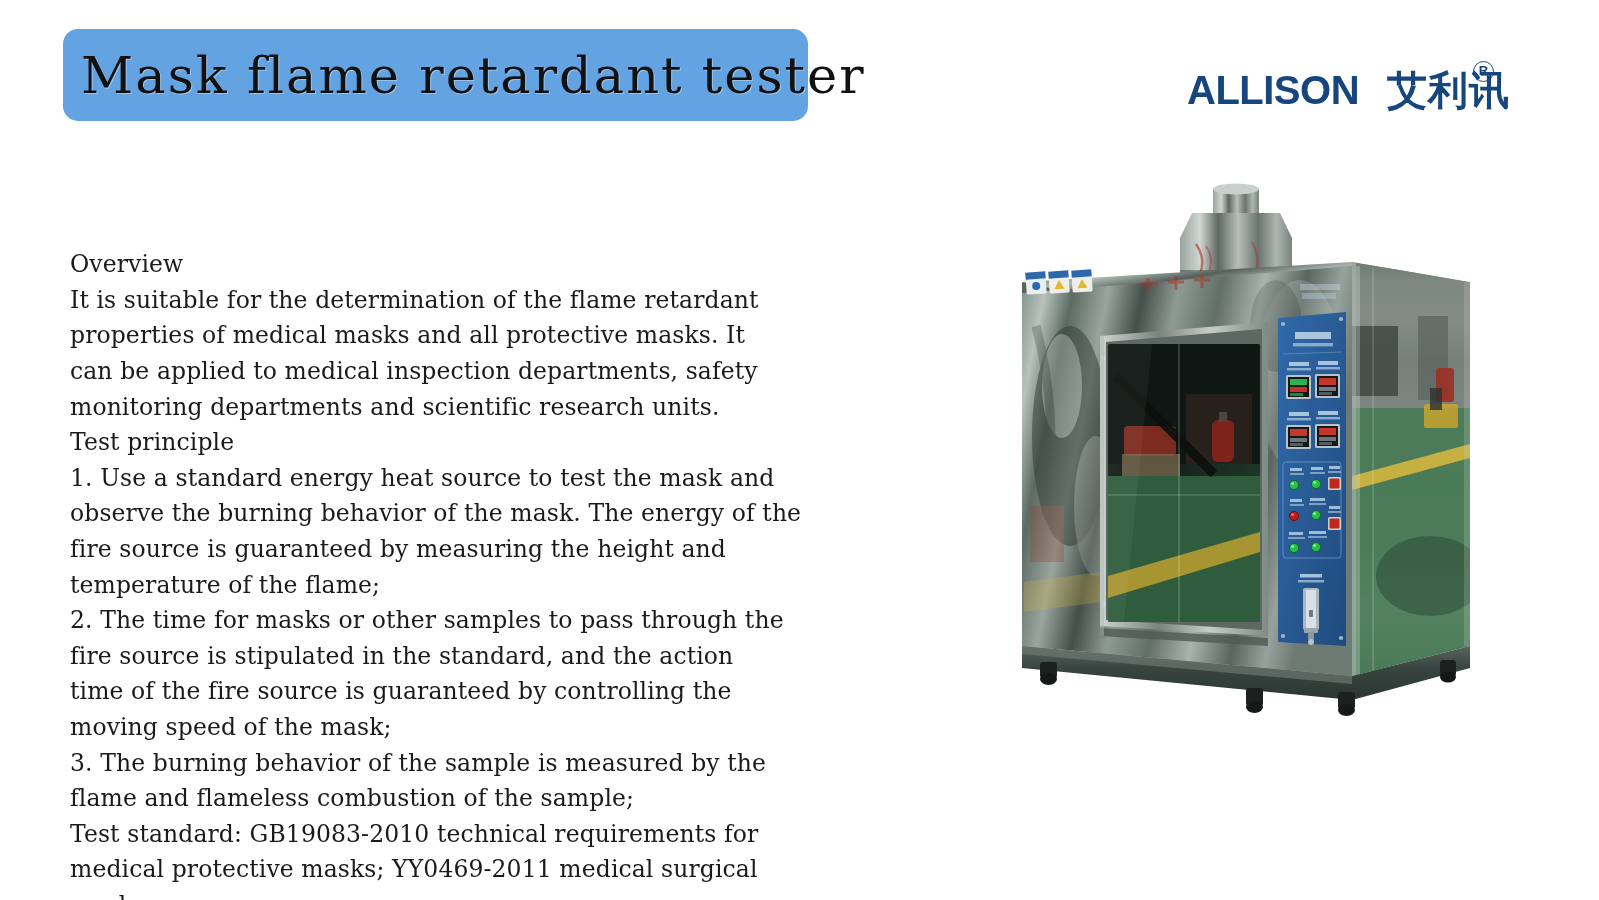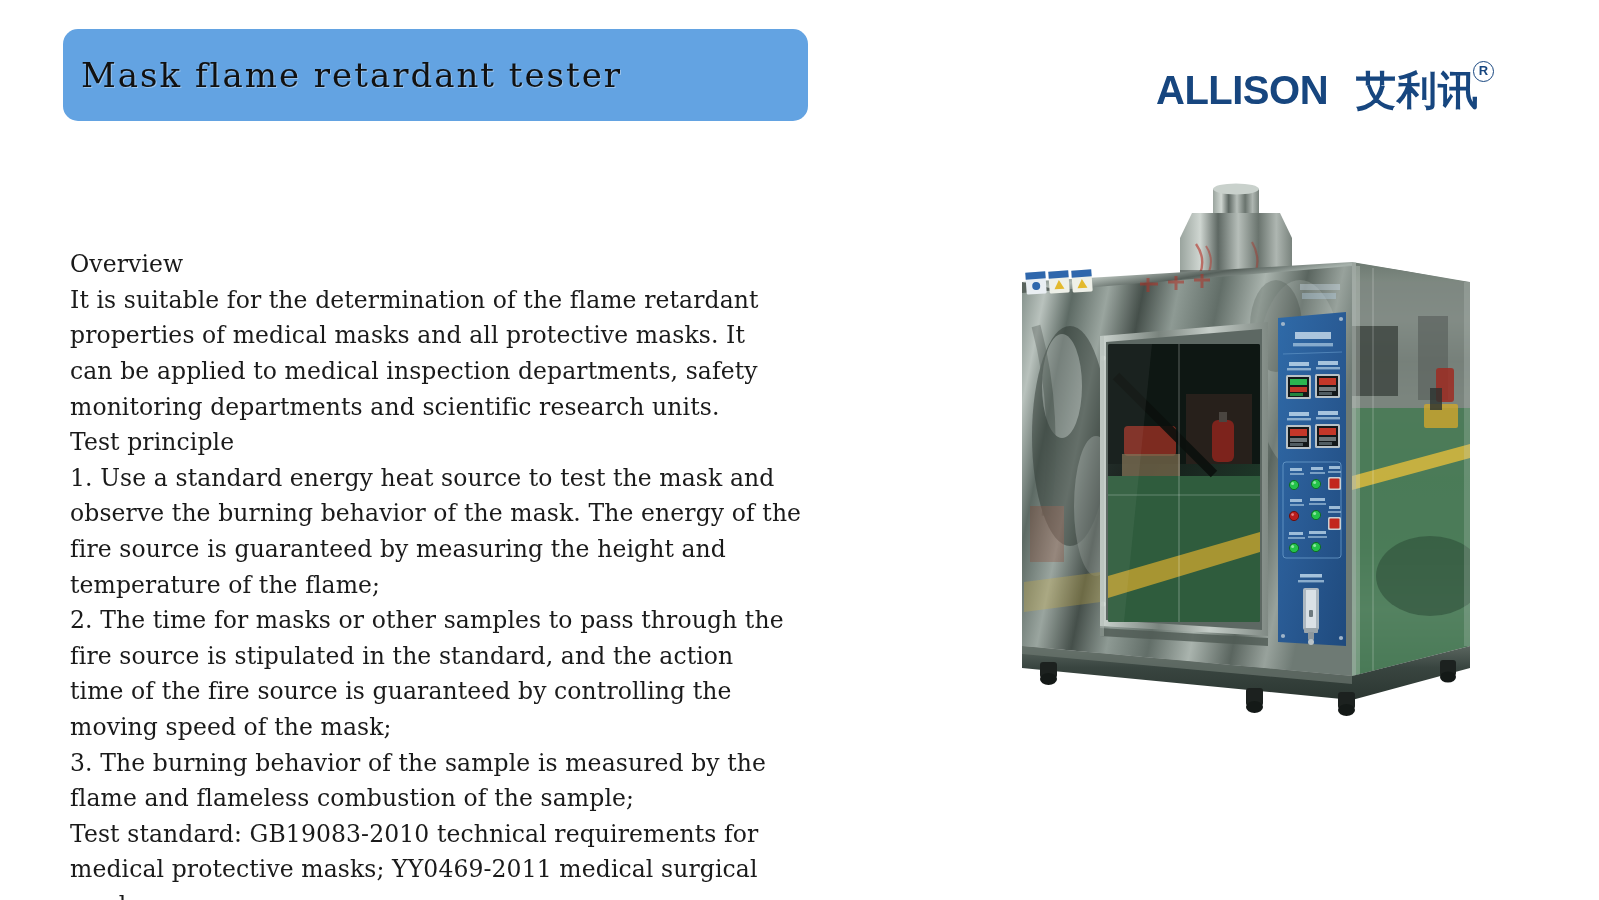--- a/index.html
+++ b/index.html
@@ -14,30 +14,30 @@
 
   
   #title-banner{
     position:absolute;left:63px;top:29px;width:745px;height:92px;
     border-radius:15px;
     display:flex;align-items:center;
     box-sizing:border-box;padding-left:18px;
   }
   #title-text{
     font-family:"DejaVu Serif", serif;
-    font-size:34px;
+    font-size:51px;
     letter-spacing:2.0px;
     color:#111111;
     white-space:nowrap;
     text-shadow:1px 1px 0 rgba(255,255,255,.35);
   }
 
   
   #logo{
-    position:absolute;left:1156px;top:60px;width:330px;height:60px;
+    position:absolute;left:1187px;top:60px;width:330px;height:60px;
     display:flex;align-items:center;
   }
   #logo-latin{
     font-family:"Liberation Sans", sans-serif;
     font-weight:bold;font-size:40px;letter-spacing:-0.5px;
     color:#17467f;line-height:1;
   }
   #logo-cn{
     font-family:"Liberation Sans", sans-serif;
     font-weight:bold;font-size:40px;color:#17467f;

